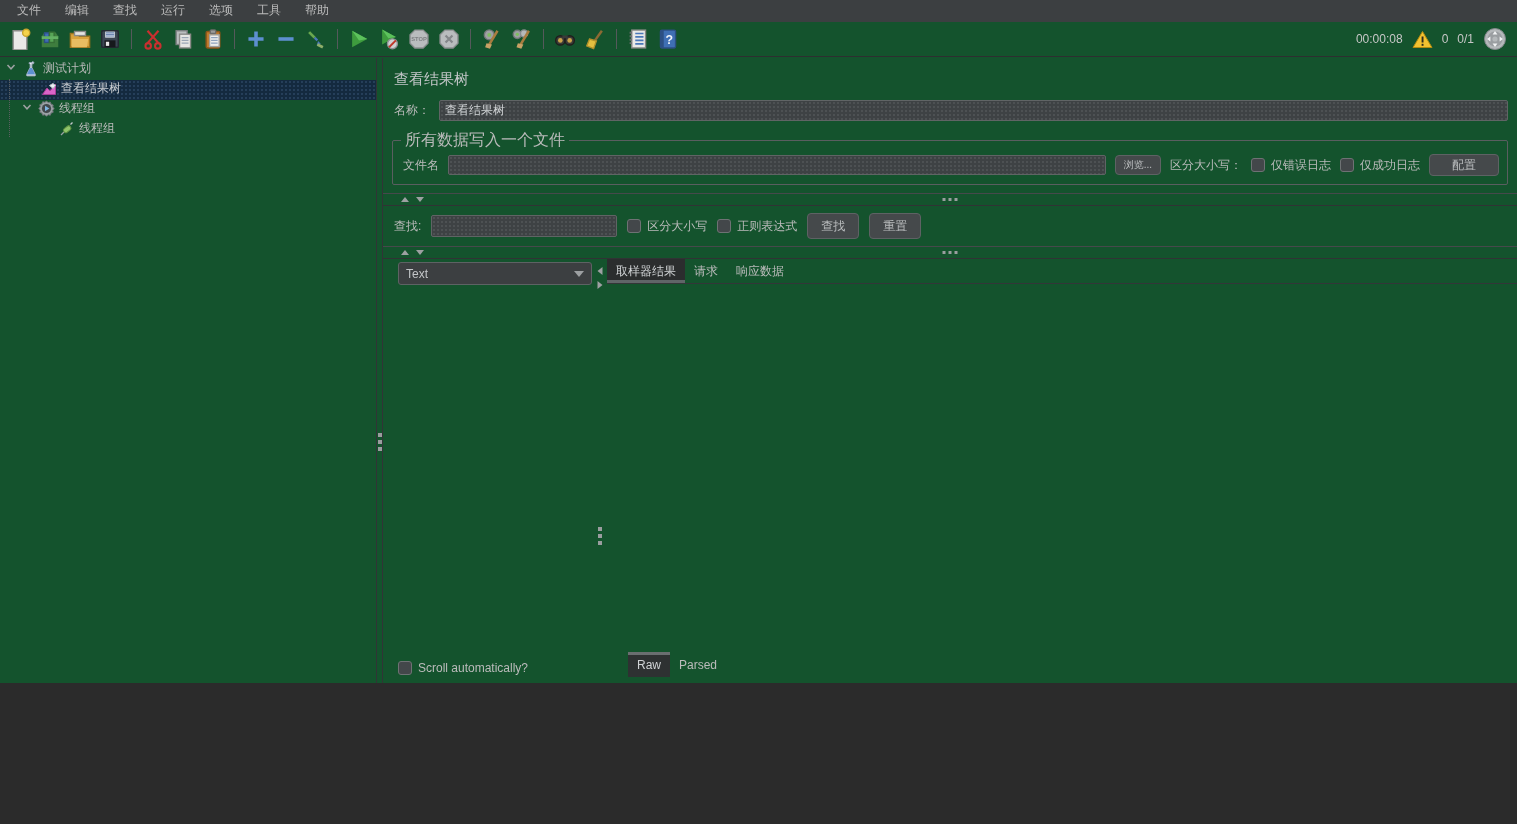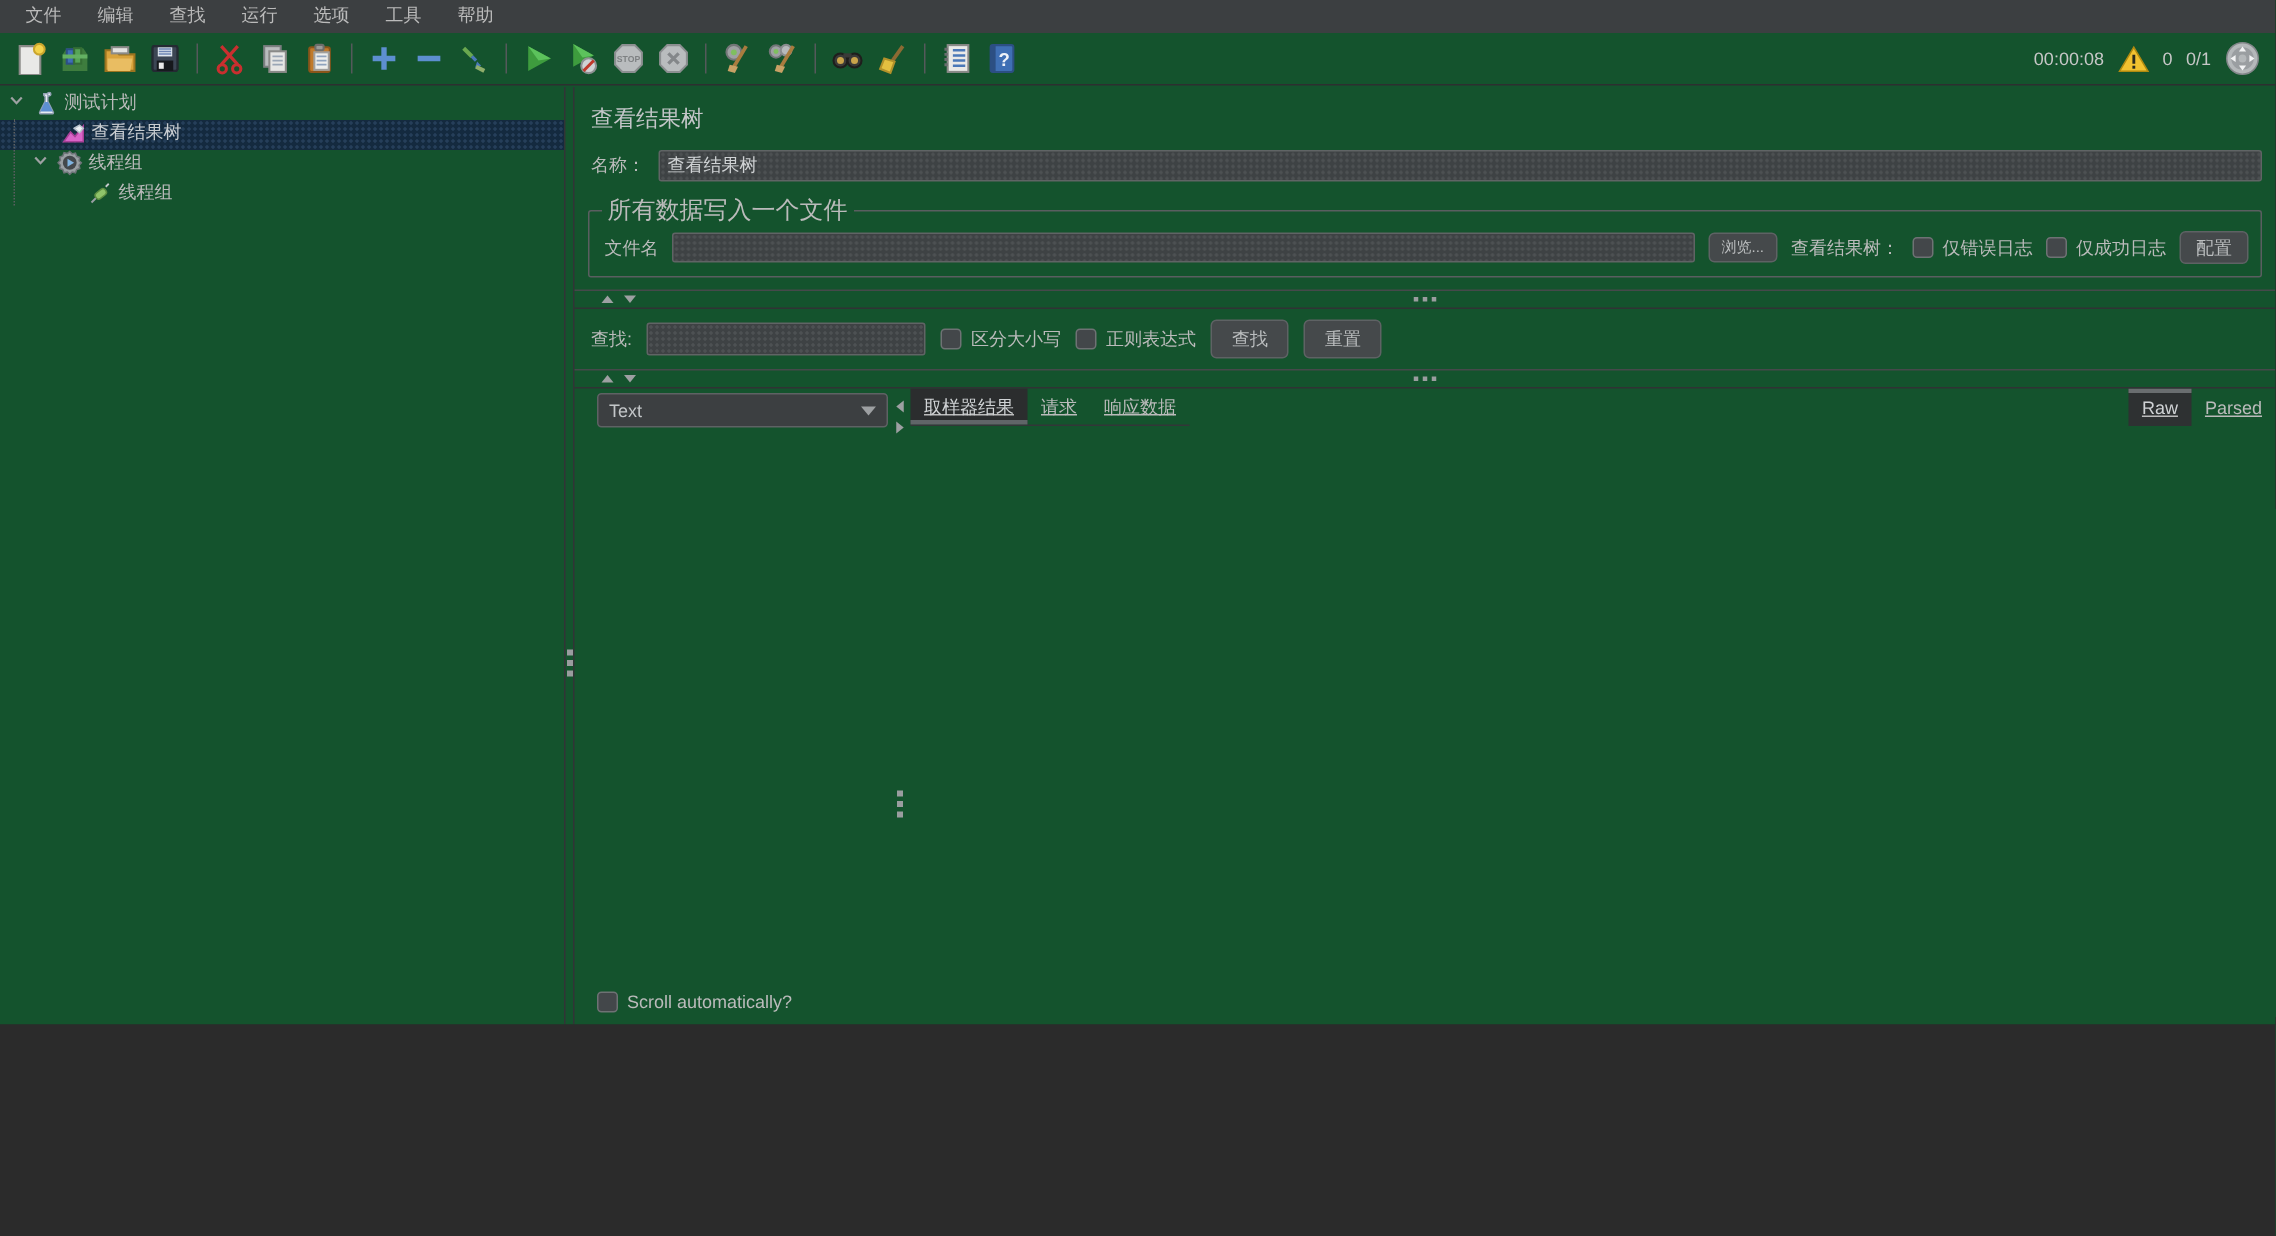--- a/index.html
+++ b/index.html
@@ -54,42 +54,42 @@
   .tfield {
     flex:1; height:21px; border:1px solid #606465; border-radius:2px; color:#cfd2d4;
     background-color:#3e4244;
     background-image:radial-gradient(rgba(255,255,255,.08) 1px, transparent 1.2px);
     background-size:4px 4px; padding:0 5px; font:inherit; outline:none;
   }
   fieldset.filegrp { margin:5px 9px 1px 9px; border:1px solid #5a5e60; border-radius:2px; padding:1px 8px 8px 8px; }
   fieldset.filegrp legend { padding:0 4px; color:#bbbbbb; font-size:16px; }
   .btn {
     background:#45494b; border:1px solid #5e6264; border-radius:4px; color:#bbbebf;
-    font:inherit; padding:2px 10px; height:22px; cursor:default; white-space:nowrap;
+    font:inherit; padding:2px 22px; height:22px; cursor:default; white-space:nowrap;
   }
   .btn.small { height:20px; font-size:10px; padding:1px 8px; }
   .btn.big { height:26px; padding:3px 13px; }
   .ckwrap { display:flex; align-items:center; gap:6px; white-space:nowrap; cursor:default; }
   .ckbox { appearance:none; -webkit-appearance:none; width:14px; height:14px; border:1px solid #6e7274;
            border-radius:3px; background:#43474a; margin:0; }
   .search-row { display:flex; align-items:center; gap:10px; padding:7px 9px 7px 11px; }
   .search-row .tfield { flex:none; width:186px; height:22px; }
   
   .results { flex:1; min-height:0; display:flex; }
   .left-sub { width:210px; display:flex; flex-direction:column; padding:3px 1px 8px 15px; }
   .combo { height:23px; border:1px solid #5e6264; border-radius:3px; display:flex; align-items:center;
            padding:0 7px; color:#c3c6c8; cursor:default; background:#3c3f41; }
   .combo .cval { flex:1; }
   .combo .carr { width:0; height:0; border-left:5px solid transparent; border-right:5px solid transparent; border-top:6px solid #9da0a2; }
   .left-spacer { flex:1; }
   .vsplit2 { width:14px; position:relative; cursor:col-resize; }
   .vsplit2 .oneTouch { position:absolute; top:8px; left:50%; transform:translateX(-50%);
                        display:flex; flex-direction:column; gap:6px; align-items:center; }
   .vsplit2 .grip-v { top:268px; }
-  .right-sub { flex:1; min-width:0; display:flex; flex-direction:row; padding-bottom:6px;text-decoration:underline; }
+  .right-sub { flex:1; min-width:0; display:flex; flex-direction:column; padding-bottom:6px; }
   .tabs-top { display:flex; height:25px; border-bottom:1px solid #333638; }
   .tab { padding:3px 9px 0 9px; display:flex; align-items:center; border-bottom:3px solid transparent; cursor:default; }
   .tab.selected { background:#2b2d2e; border-bottom-color:#606568; color:#d0d3d5; }
   .tab-content { flex:1; }
   .tabs-bottom { display:flex; height:25px;margin-left:21px; }
   .tab-b { padding:0 9px 2px 9px; display:flex; align-items:center; border-top:3px solid transparent; cursor:default; }
   .tab-b.selected { background:#2e3132; border-top-color:#6a6e70; color:#d0d3d5; }
 </style>
 </head>
 <body>
@@ -350,21 +350,21 @@
         <input class="tfield" type="text" value="查看结果树" style="">
       </div>
 
 
       <fieldset class="filegrp">
         <legend>所有数据写入一个文件</legend>
         <div class="frow" style="padding:2px 0 0 2px;">
           <span class="flabel">文件名</span>
           <input class="tfield" style="height: 20px;" type="text" value="">
           <button class="btn small">浏览...</button>
-          <span class="flabel">查看结果树：</span>
+          <span class="flabel">区分大小写：</span>
           <label class="ckwrap">
             <input type="checkbox" class="ckbox" style="">
             <span>仅错误日志</span>
           </label>
           <label class="ckwrap">
             <input type="checkbox" class="ckbox" style="">
             <span>仅成功日志</span>
           </label>
           <button class="btn">配置</button>
         </div>

